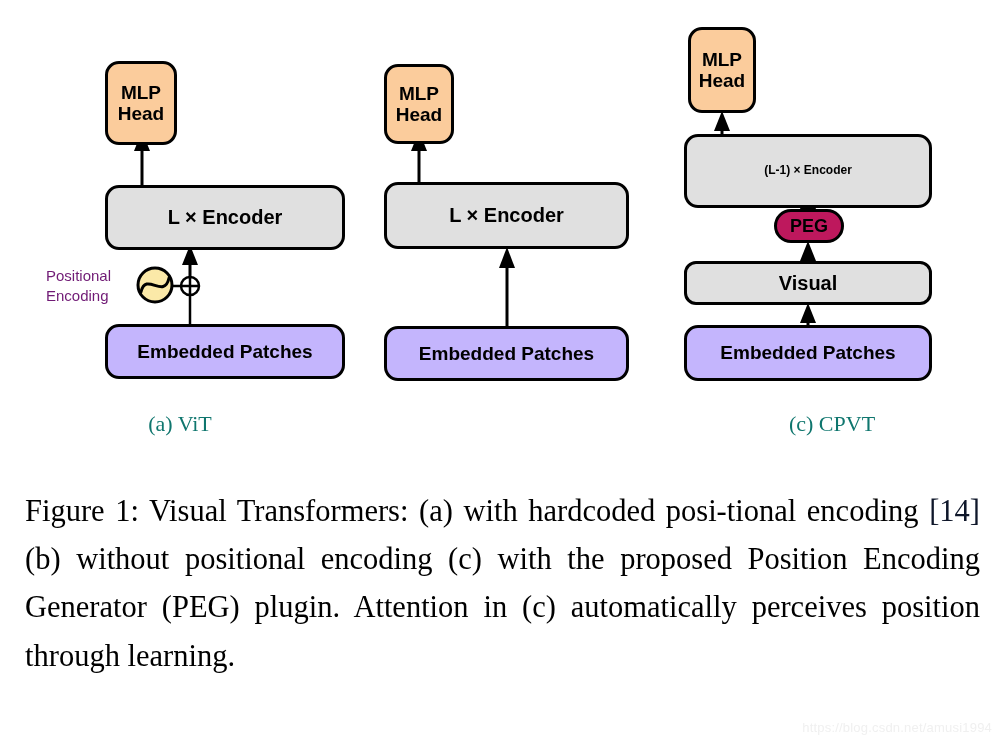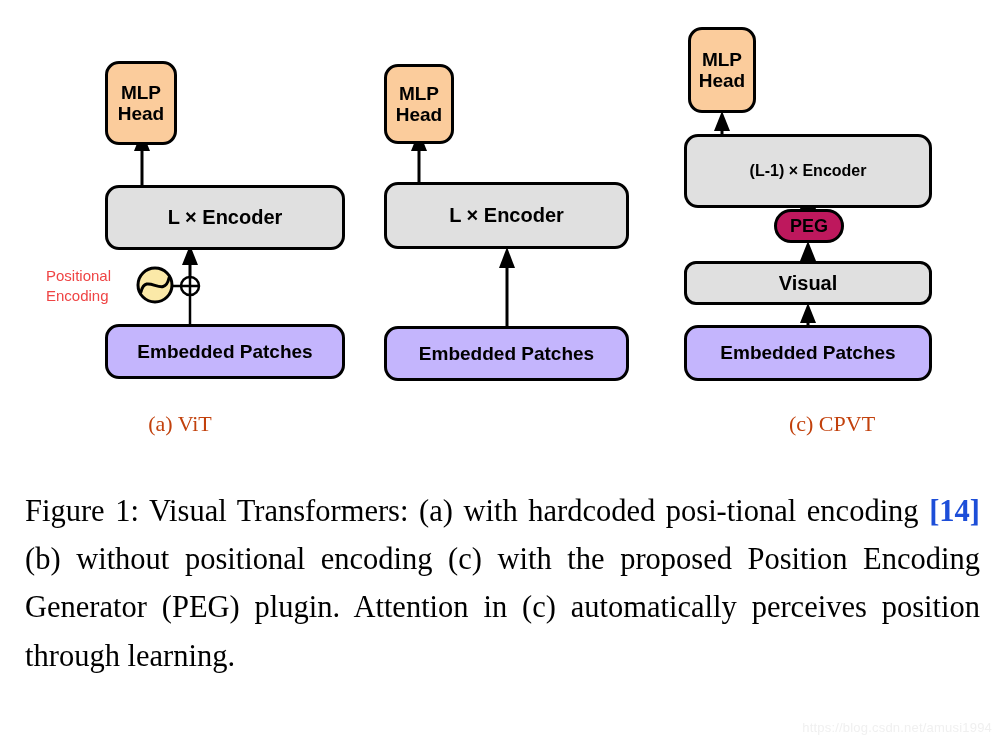--- a/index.html
+++ b/index.html
@@ -63,51 +63,51 @@
     height: 100%;
     overflow: visible;
     pointer-events: none;
   }
 
   .pe-label {
     position: absolute;
     font-family: "Liberation Sans", sans-serif;
     font-size: 15px;
     font-weight: 400;
-    color: #ef4444;
+    color: #701a75;
     line-height: 1.35;
     text-align: left;
     white-space: pre-line;
   }
 
   .sub-caption {
     position: absolute;
     font-family: "Liberation Serif", serif;
     font-size: 22px;
-    color: #c2410c;
+    color: #0f766e;
     text-align: center;
     white-space: nowrap;
   }
 
   
   #caption {
     position: absolute;
     left: 25px;
     top: 487px;
     width: 955px;
     font-family: "Liberation Serif", serif;
     font-size: 30.5px;
     line-height: 1.58;
     color: #000000;
     text-align: justify;
     text-justify: inter-word;
     -webkit-hyphens: manual;
     hyphens: manual;
   }
-  #caption .cite { color: #1d4ed8; font-weight: bold; }
+  #caption .cite { color: #0f172a; }
 
   #watermark {
     position: absolute;
     right: 12px;
     bottom: 8px;
     font-family: "Liberation Sans", sans-serif;
     font-size: 13px;
     color: #f0f0f0;
     letter-spacing: .2px;
     white-space: nowrap;
@@ -190,21 +190,21 @@
         <line x1="148" y1="246" x2="148" y2="236" stroke="#000" stroke-width="3"></line>
         <polygon points="148,222 140,242 156,242" fill="#000"></polygon>
 
         <line x1="148" y1="308" x2="148" y2="298" stroke="#000" stroke-width="3"></line>
         <polygon points="148,284 140,304 156,304" fill="#000"></polygon>
       </svg>
 
       <div class="node orange" style="left:28px; top:8px; width:68px; height:86px; border-radius:14px; font-size:19px;">MLP
 Head</div>
 
-      <div class="node gray" style="left:24px; top:115px; width:248px; height:74px; border-radius:14px; font-size:16px;">(L-1) × Encoder</div>
+      <div class="node gray" style="left:24px; top:115px; width:248px; height:74px; border-radius:14px; font-size:12px;">(L-1) × Encoder</div>
 
       <div class="node green" style="left:114px; top:190px; width:70px; height:34px; border-radius:17px; font-size:18px;">PEG</div>
 
       <div class="node gray" style="left:24px; top:242px; width:248px; height:44px; border-radius:12px; font-size:20px;">Visual</div>
 
       <div class="node pink" style="left:24px; top:306px; width:248px; height:56px; border-radius:14px; font-size:19px;">Embedded Patches</div>
 
       <div class="sub-caption" style="left:0; top:392px; width:344px;">(c) CPVT</div>
     </div>
 

